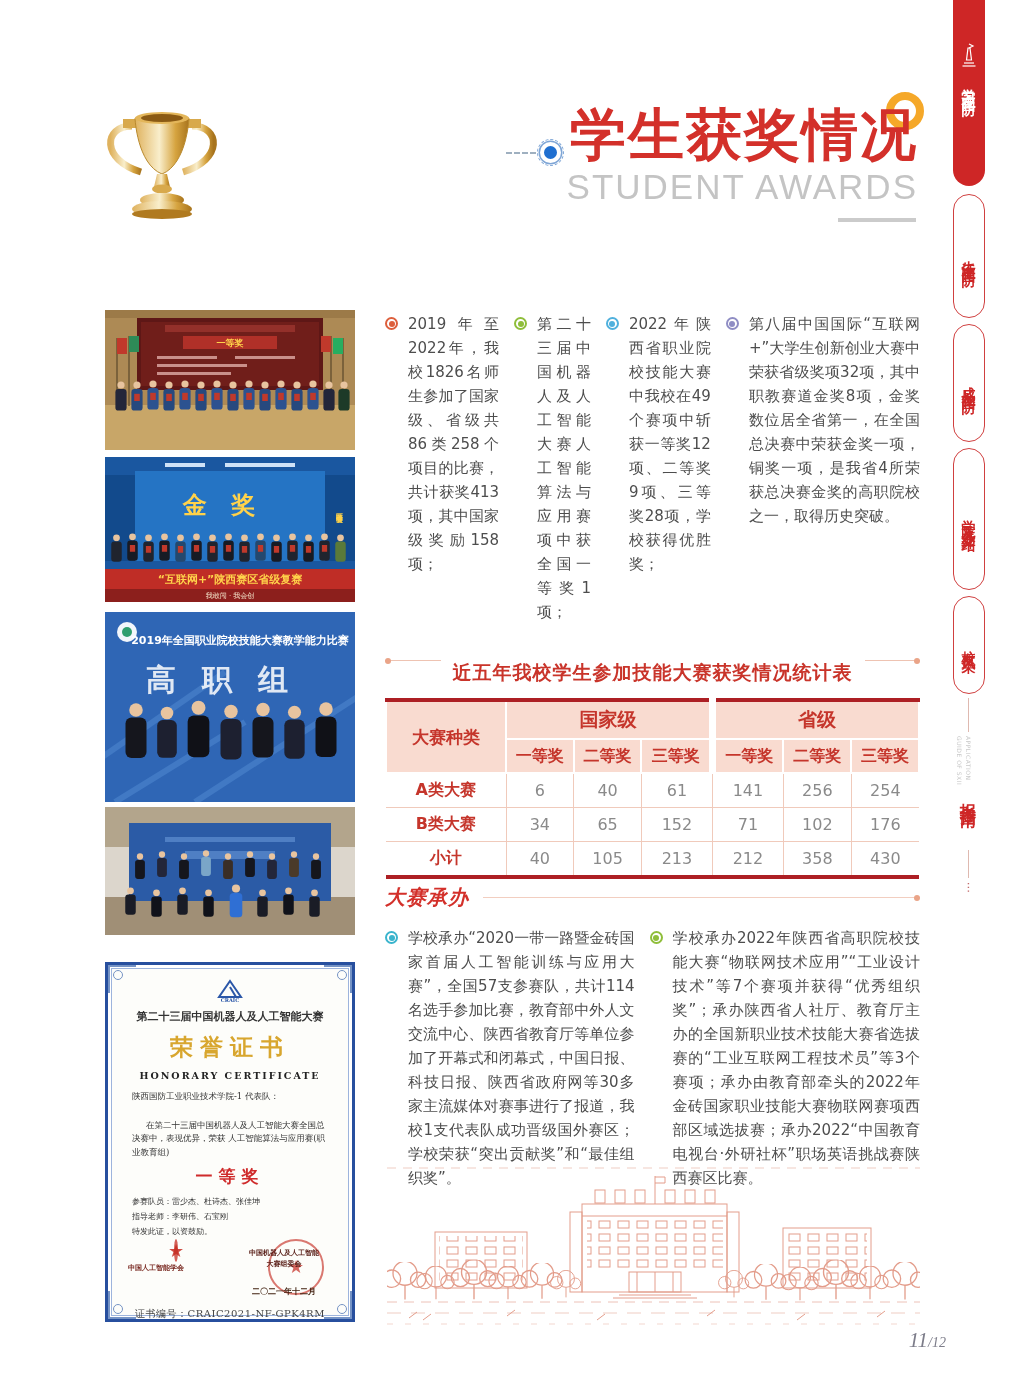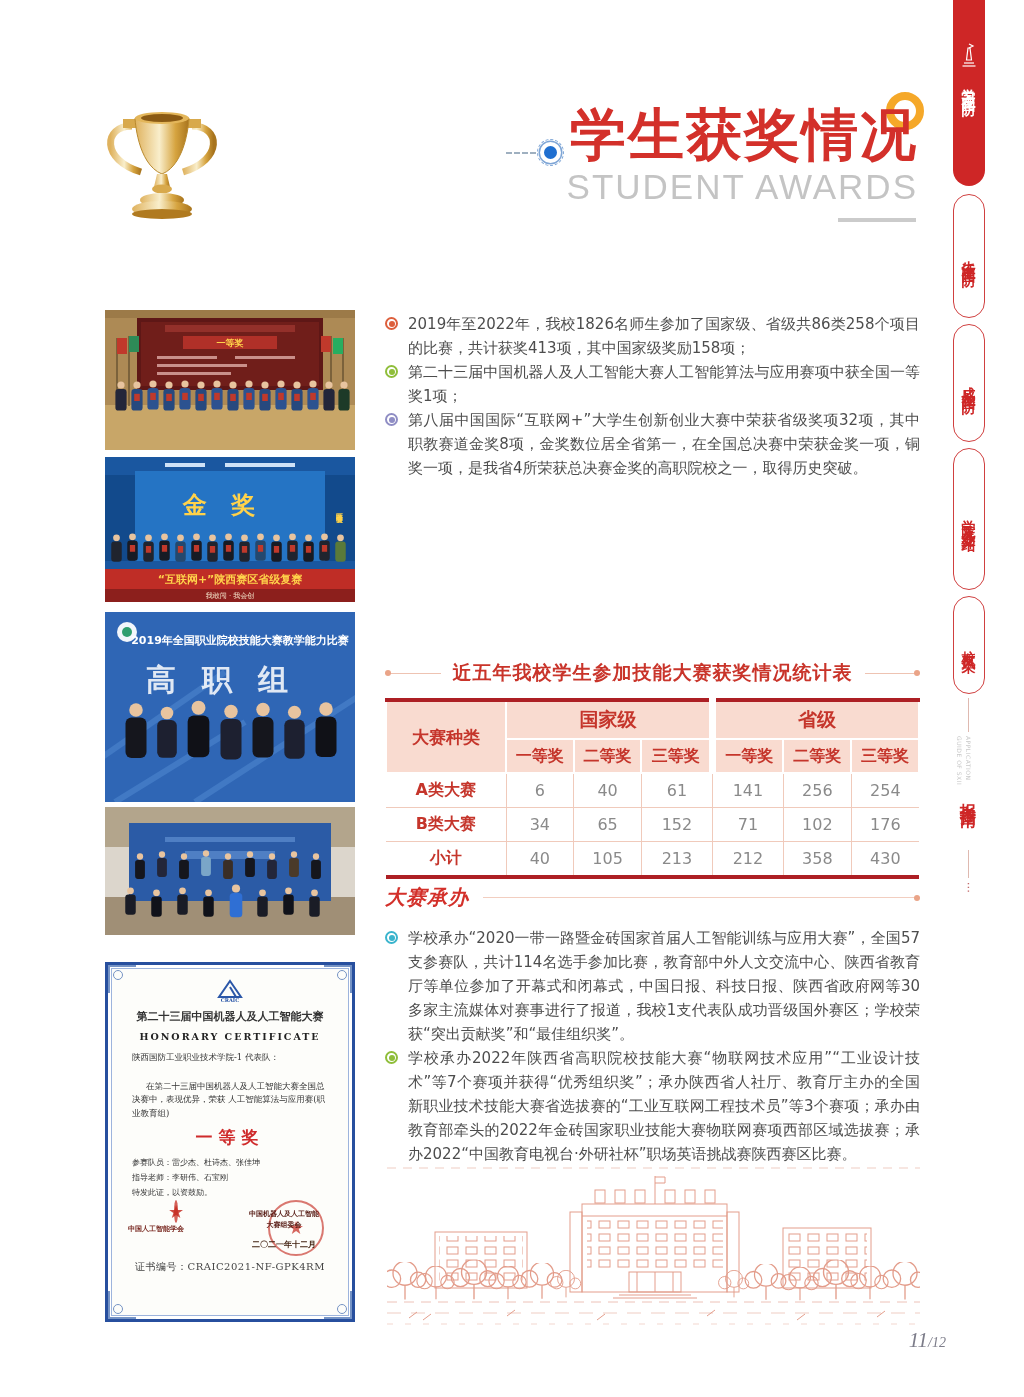--- a/index.html
+++ b/index.html
@@ -57,33 +57,33 @@
   .cert-award{font-size:17px;font-weight:900;color:#cf2b2b;letter-spacing:6px;margin-top:6px;}
   .cert-lines{font-size:8px;text-align:left;padding:0 16px;line-height:1.9;margin-top:6px;}
   .cert-seals{display:flex;justify-content:space-between;align-items:flex-start;padding:2px 14px 0;}
   .seal{width:52px;height:52px;border:2px solid rgba(198,44,33,.75);border-radius:50%;position:relative;flex:none;}
   .seal::before{content:"★";position:absolute;left:50%;top:50%;transform:translate(-50%,-52%);
                 color:rgba(198,44,33,.85);font-size:18px;}
   .seal-wrap{position:relative;width:92px;}
   .seal-label{position:absolute;left:-22px;top:22px;width:96px;font-size:7px;color:#7a2a22;font-weight:700;}
   .seal-r{position:absolute;right:6px;top:-2px;opacity:.85;}
   .seal-rt{position:relative;z-index:1;font-size:7px;font-weight:700;color:#5a2019;line-height:1.6;padding-top:6px;}
-  .cert-date{position:relative;z-index:1;font-size:8px;font-weight:700;margin-top:8px;color:#40200f;}
+  .cert-date{position:relative;z-index:1;font-size:8px;font-weight:700;margin-top:16px;color:#40200f;}
   .cert-no{font-size:10px;color:#444;margin-top:10px;letter-spacing:.5px;}
 
   
   .rcol{position:absolute;left:385px;width:535px;}
-  .blist{top:312px;display:flex;flex-direction:column;margin:0;padding:0;list-style:none;}
+  .blist{top:312px;display:flex;gap:15px;margin:0;padding:0;list-style:none;}
   .blist li{display:flex;gap:10px;align-items:flex-start;}
   .bdot{flex:none;width:9px;height:9px;margin-top:5px;border-radius:50%;border:2px solid currentColor;position:relative;}
   .bdot::after{content:"";position:absolute;left:50%;top:50%;width:6px;height:6px;margin:-3px 0 0 -3px;
                border-radius:50%;background:currentColor;}
   .btxt{margin:0;font-size:15px;line-height:1.6;color:#4d4d4d;text-align:justify;}
 
-  .tbl-title{top:660px;display:flex;align-items:center;}
+  .tbl-title{top:660px;display:flex;align-items:flex-start;}
   .tline{flex:1;height:1px;background:#eec3b2;position:relative;}
   .tline::before{content:"";position:absolute;top:-2.5px;width:6px;height:6px;border-radius:50%;background:#eaa488;}
   .tl-l::before{left:0;} .tl-r::before{right:0;}
   .tbl-title h3{margin:0 12px;font-size:19px;font-weight:800;color:#c9342a;letter-spacing:1px;}
 
   table.stats{top:698px;position:absolute;width:535px;border-collapse:collapse;
               border-top:4px solid #ad1f24;border-bottom:4px solid #ad1f24;}
   .stats th{background:#f9dbd0;color:#c5352b;font-weight:800;border:2px solid #fff;text-align:center;}
   .stats .grp{font-size:19px;height:34px;}
   .stats .rowhead{font-size:17px;}
@@ -339,20 +339,21 @@
       <div class="craic">
         <svg width="34" height="24" viewBox="0 0 34 24">
           <g stroke="#2b57a8" stroke-width="2" fill="none">
             <path d="M17 2 L28 18 L6 18 Z"></path>
               <path d="M17 8 L23 18"></path>
           </g>
           <text x="17" y="23" font-size="5" fill="#2b57a8" text-anchor="middle" font-weight="bold">CRAIC</text>
         </svg>
       </div>
       <div class="cert-comp">第二十三届中国机器人及人工智能大赛</div>
+      <div class="cert-title">荣誉证书</div>
       <div class="cert-title-en">HONORARY CERTIFICATE</div>
       <div class="cert-body">陕西国防工业职业技术学院-1 代表队：</div>
       <div class="cert-body" style="margin-top:16px;text-indent:14px">在第二十三届中国机器人及人工智能大赛全国总决赛中，表现优异，荣获 人工智能算法与应用赛(职业教育组)</div>
       <div class="cert-award">一等奖</div>
       <div class="cert-lines">
         <div>参赛队员：雷少杰、杜诗杰、张佳坤</div>
         <div>指导老师：李研伟、石宝刚</div>
         <div>特发此证，以资鼓励。</div>
       </div>
       <div class="cert-seals">
@@ -374,20 +375,24 @@
   </div>
 
   <ul class="rcol blist" style="position:absolute;">
     <li>
       <span class="bdot" style="color: rgb(221, 95, 60);"></span>
       <p class="btxt">2019年至2022年，我校1826名师生参加了国家级、省级共86类258个项目的比赛，共计获奖413项，其中国家级奖励158项；</p>
       </li>
     <li>
       <span class="bdot" style="color: rgb(143, 190, 58);"></span>
       <p class="btxt">第二十三届中国机器人及人工智能大赛人工智能算法与应用赛项中获全国一等奖1项；</p>
+      </li>
+    <li>
+      <span class="bdot" style="color: rgb(79, 176, 221);"></span>
+      <p class="btxt">2022年陕西省职业院校技能大赛中我校在49个赛项中斩获一等奖12项、二等奖9项、三等奖28项，学校获得优胜奖；</p>
       </li>
     <li>
       <span class="bdot" style="color: rgb(143, 141, 196);"></span>
       <p class="btxt">第八届中国国际“互联网+”大学生创新创业大赛中荣获省级奖项32项，其中职教赛道金奖8项，金奖数位居全省第一，在全国总决赛中荣获金奖一项，铜奖一项，是我省4所荣获总决赛金奖的高职院校之一，取得历史突破。</p>
       </li>
   </ul>
 
   <div class="rcol tbl-title" style="position:absolute;">
     <span class="tline tl-l"></span>
     <h3>近五年我校学生参加技能大赛获奖情况统计表</h3>

